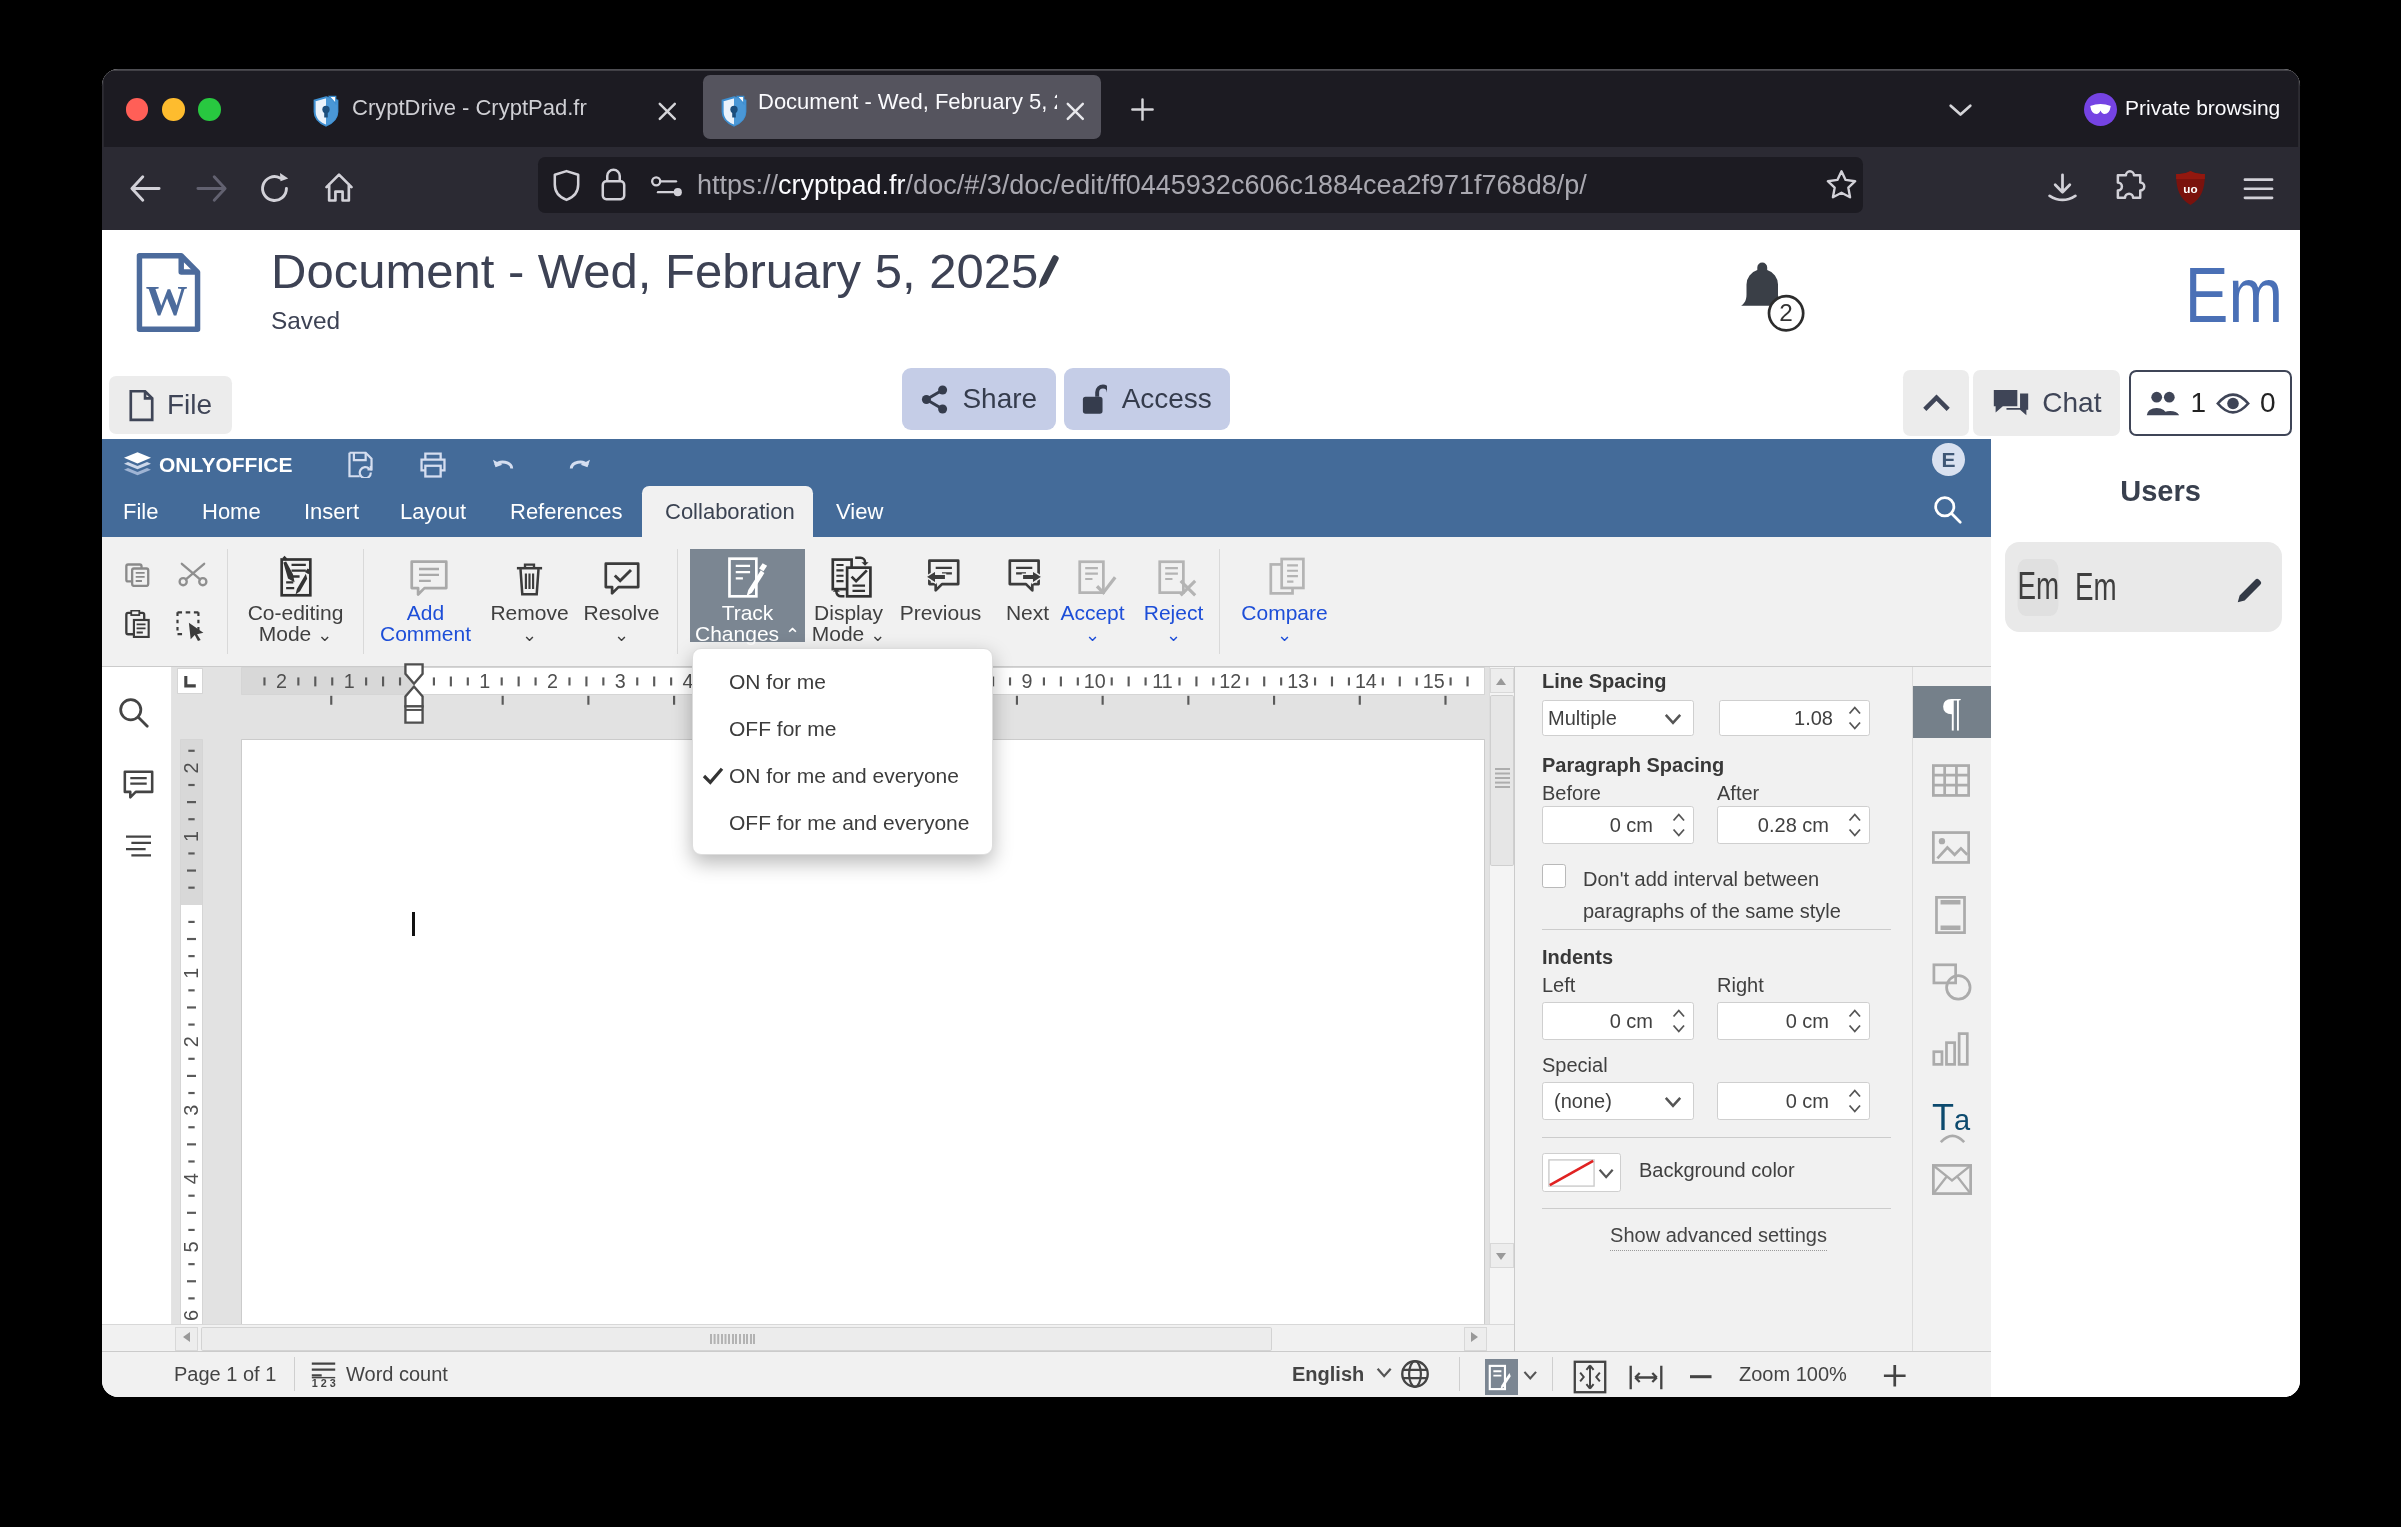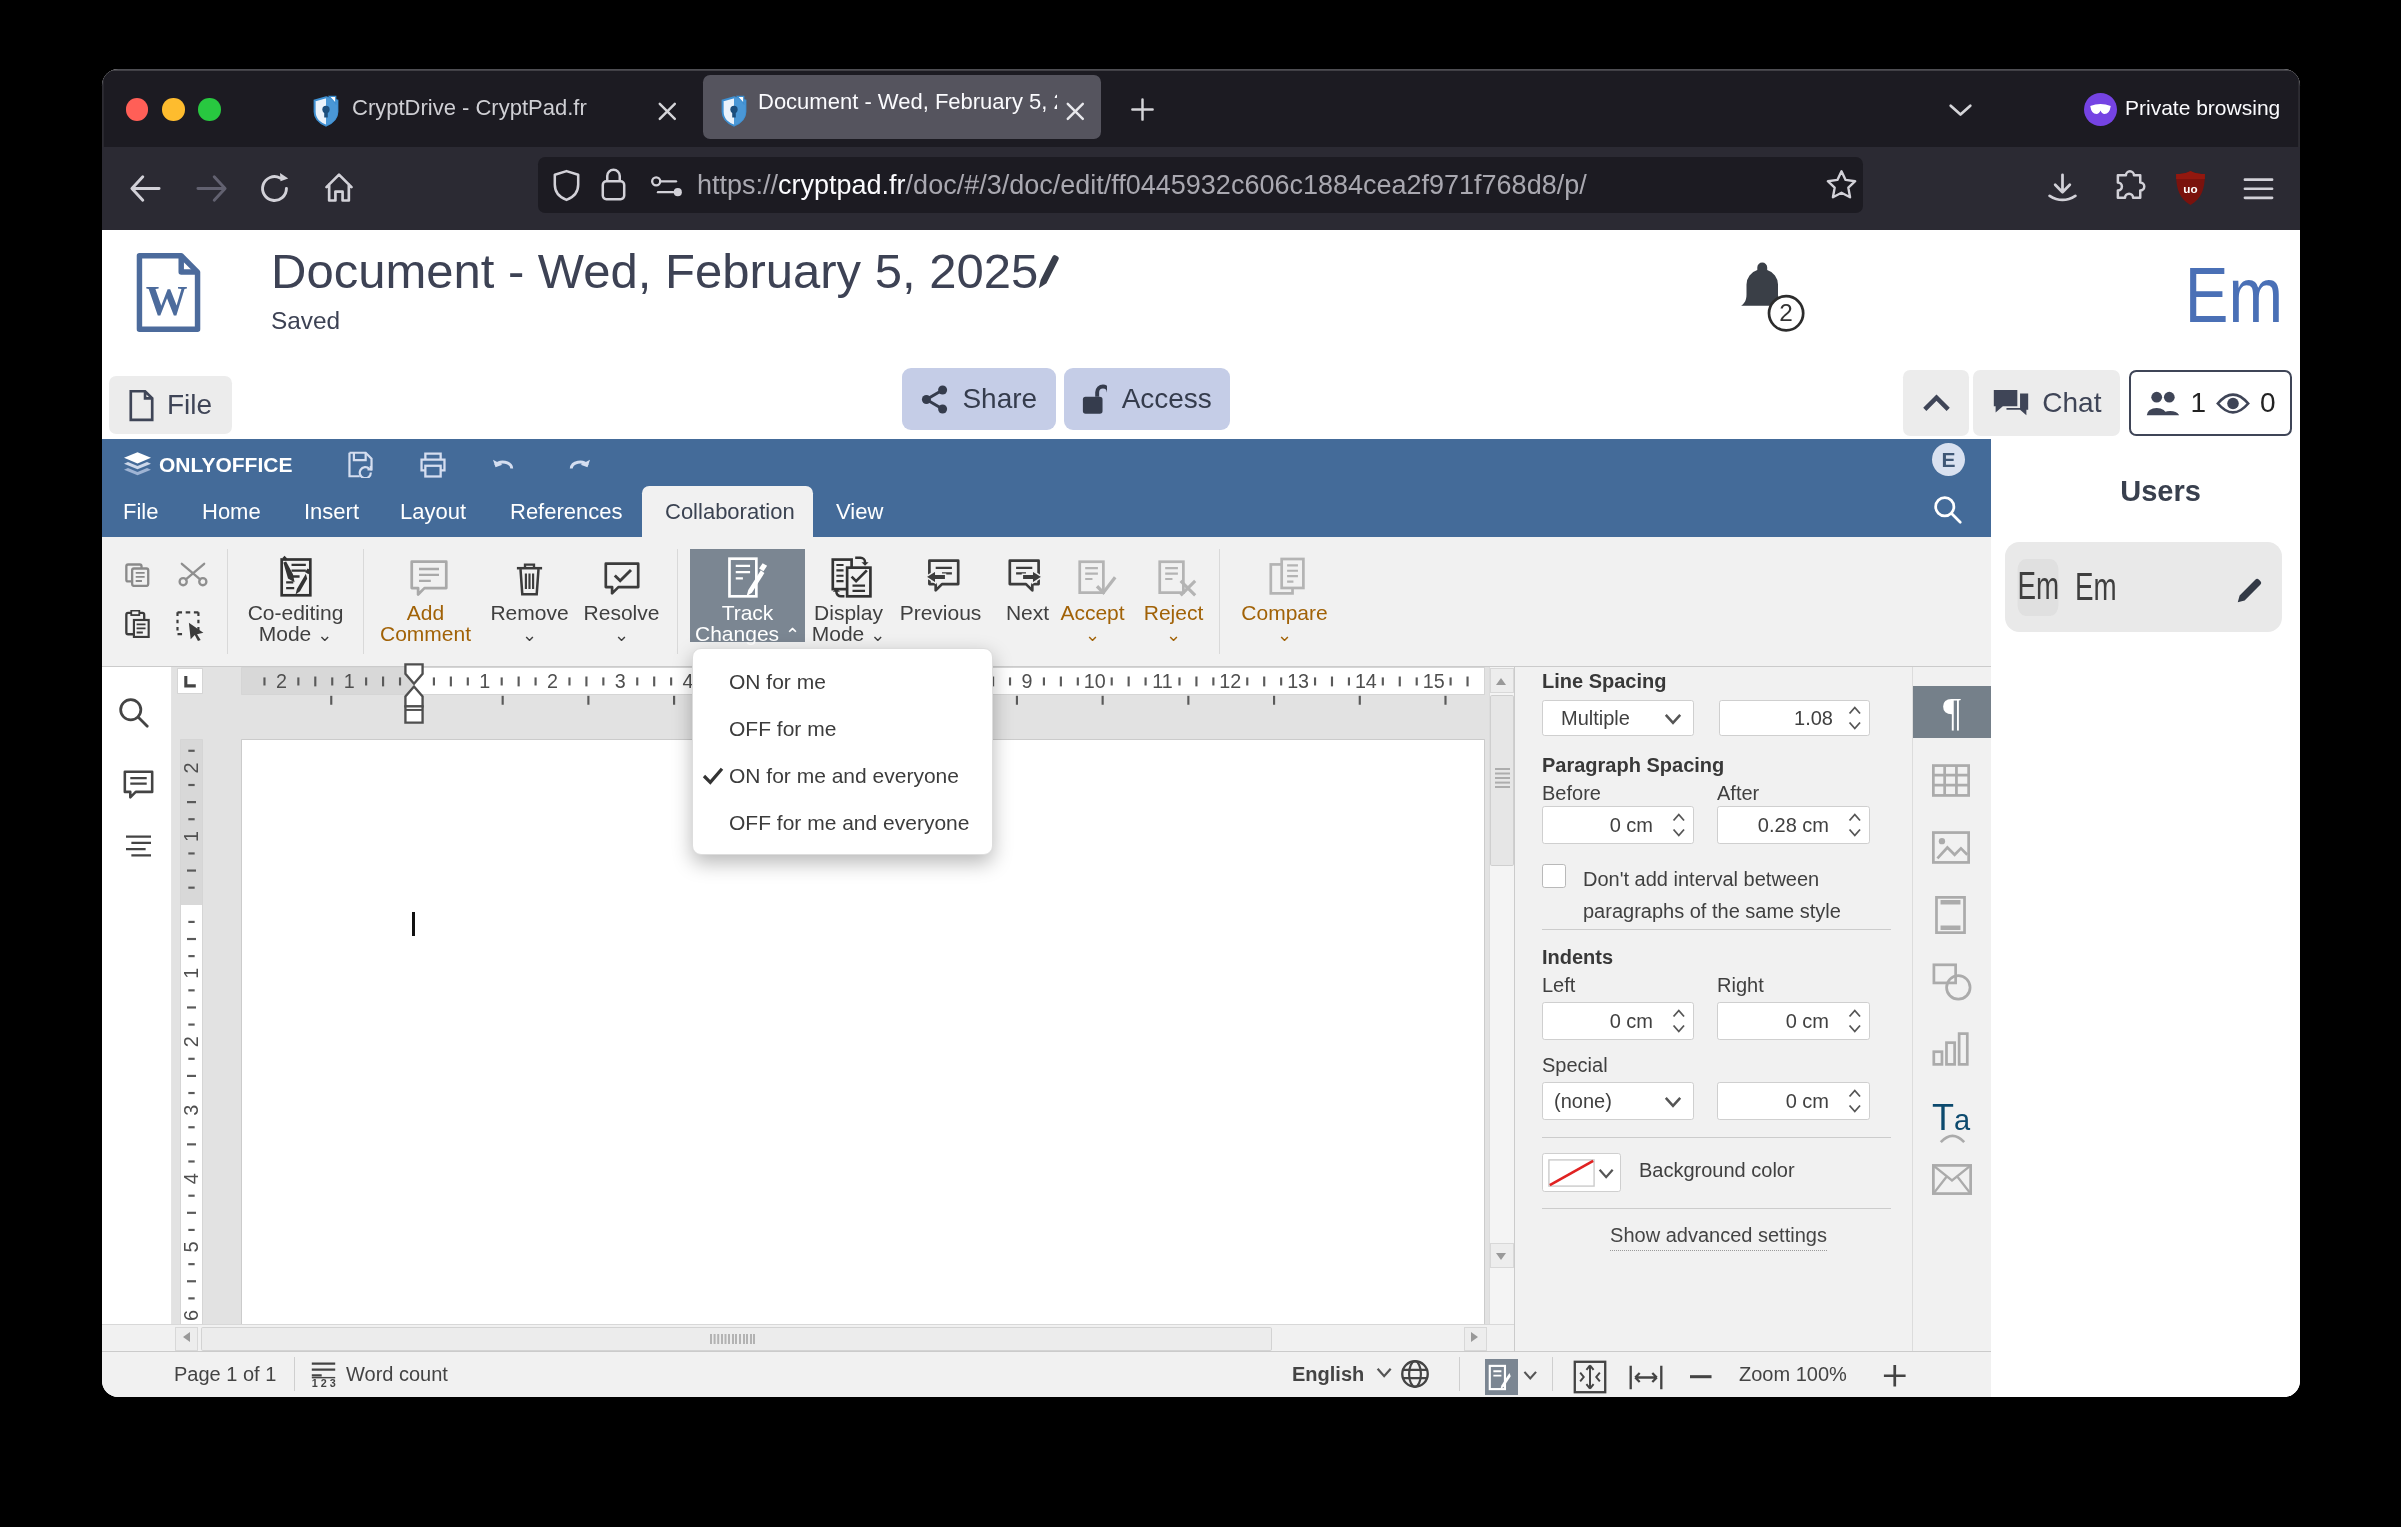--- a/index.html
+++ b/index.html
@@ -14,21 +14,21 @@
 .urlbar{left:436px;top:88px;width:1325px;height:56px;background:#1c1b22;border-radius:7.2px}
 .urltxt{font-size:27px;line-height:56px;color:#a9a8b0;white-space:nowrap}
 .urltxt b{color:#fbfbfe;font-weight:normal}
 .hdrbtn{background:#ececec;border-radius:7.2px;display:flex;align-items:center;justify-content:center;gap:12.7px;color:#3f4557}
 .lavbtn{background:#c5cde7;border-radius:9px;display:flex;align-items:center;justify-content:center;gap:14.5px;color:#353c4d;font-size:28px}
 .bluebar{left:0;top:370px;width:1889px;height:98px;background:#446b99}
 .menuitem{color:#fff;font-size:22px;line-height:51px;top:417px;height:51px}
 .graybar{left:0;top:468px;width:1889px;height:130px;background:#f1f1f1;border-bottom:0.9px solid #cbcbcb}
 .tbsep{width:0.9px;background:#d9d9d9;top:480px;height:105px}
 .tblbl{font-size:21px;color:#404040;text-align:center;line-height:21px}
-.tblbl.dis{color:#a16207}
+.tblbl.dis{color:#1d4ed8}
 .canvas{left:70px;top:598px;width:1343px;height:657px;background:#e2e2e2}
 .sidebar{left:0;top:598px;width:70px;height:657px;background:#fff;border-right:0.9px solid #e4e4e4}
 .page{left:140px;top:671px;width:1242px;height:584px;background:#fff;box-shadow:0 0 0 0.9px #c9c9c9}
 .hruler{left:140px;top:599px;width:1242px;height:26px;background:#fff;box-shadow:0 0 0 0.9px #d4d4d4}
 .vruler{left:79px;top:671px;width:21px;height:584px;background:#fff;box-shadow:0 0 0 0.9px #d4d4d4}
 .rshade{background:#d8d8d8}
 .panel{left:1412px;top:598px;width:477px;height:684px;background:#f1f1f1;border-left:0.9px solid #cbcbcb}
 .plbl{position:absolute;font-size:20px;color:#404040}
 .pbold{font-weight:bold;color:#383838}
 .pinput{position:absolute;background:#fff;border:0.9px solid #cfcfcf;border-radius:2.7px;font-size:20px;color:#404040}
@@ -493,21 +493,21 @@
 <div class="a dditem" style="top:601px;z-index:51">ON for me</div>
 <div class="a dditem" style="top:648px;z-index:51">OFF for me</div>
 <div class="a dditem" style="top:695px;z-index:51">ON for me and everyone</div>
 <div class="a dditem" style="top:742px;z-index:51">OFF for me and everyone</div>
 <svg class="a" style="left:600px;top:698px;z-index:51" width="22" height="18" viewBox="0 0 24 20">
       <path d="M2 10 L9 17 L22 2" stroke="#333" stroke-width="3.6" fill="none"></path>
     </svg>
 
 <div class="a panel"></div>
 <div class="a plbl pbold" style="left:1440px;top:601px">Line Spacing</div>
-<div class="a pinput" style="left:1440px;top:631px;width:152px;height:36px;line-height:34px"><span style="margin-left:18px">Multiple</span><svg class="a" style="right:11px;top:11.8px" width="18" height="12.7" viewBox="0 0 20 14">
+<div class="a pinput" style="left:1440px;top:631px;width:152px;height:36px;line-height:34px"><span style="margin-left:5px">Multiple</span><svg class="a" style="right:11px;top:11.8px" width="18" height="12.7" viewBox="0 0 20 14">
         <path d="M2 2 L10 11 L18 2" stroke="#555" stroke-width="2.8" fill="none"></path>
       </svg></div>
 <div class="a pinput" style="left:1617px;top:631px;width:151px;height:36px;line-height:34px;text-align:right"><span style="margin-right:36px">1.08</span><svg class="a" style="right:7.2px;top:5.4px" width="13.6" height="9" viewBox="0 0 18 12">
         <path d="M2 10 L9 2 L16 10" stroke="#555" stroke-width="2.4" fill="none"></path>
       </svg><svg class="a" style="right:7.2px;bottom:5.4px" width="13.6" height="9" viewBox="0 0 18 12">
         <path d="M2 2 L9 10 L16 2" stroke="#555" stroke-width="2.4" fill="none"></path>
       </svg></div>
 <div class="a plbl pbold" style="left:1440px;top:685px">Paragraph Spacing</div>
 <div class="a plbl" style="left:1440px;top:713px">Before</div>
 <div class="a plbl" style="left:1615px;top:713px">After</div>

